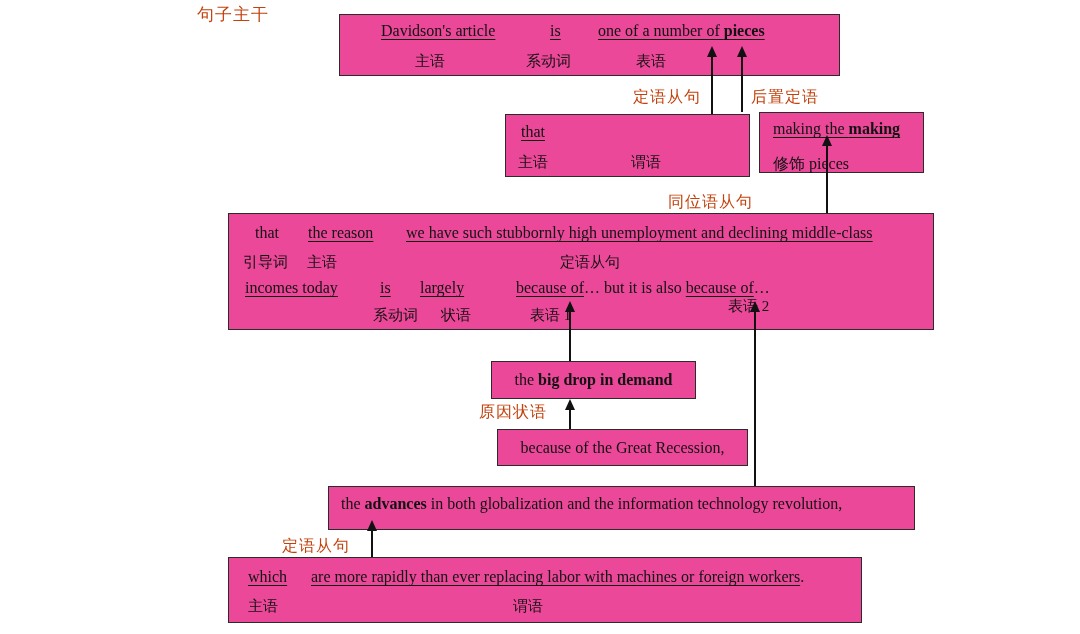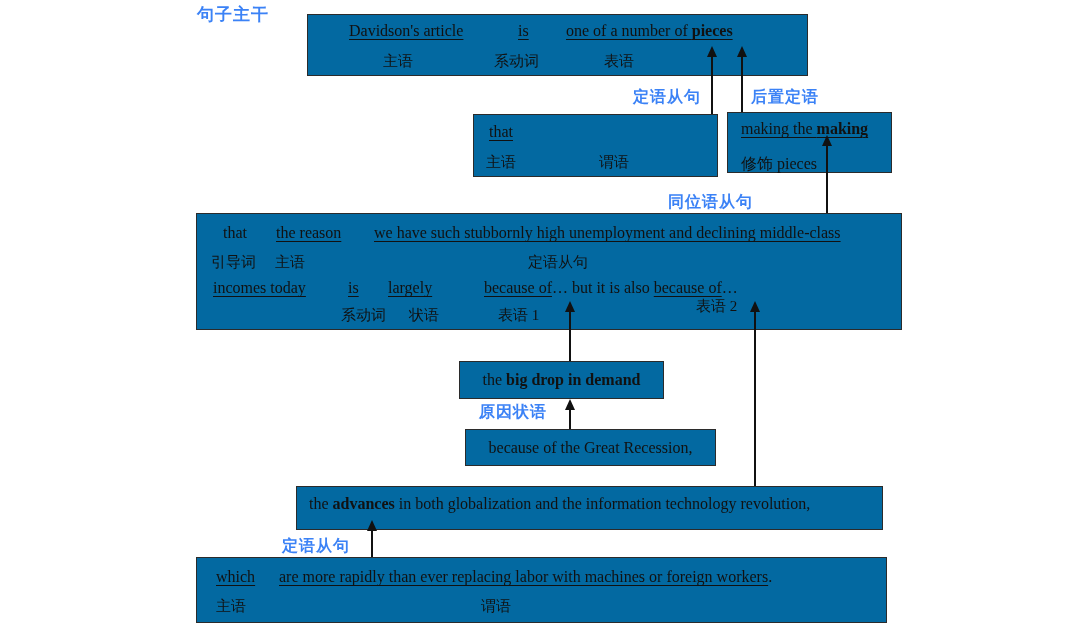--- a/index.html
+++ b/index.html
@@ -1,25 +1,25 @@
 <!DOCTYPE html>
 <html><head>
 <meta charset="utf-8">
 <style>
   html,body{margin:0;padding:0;background:#ffffff;}
   #canvas{
     position:relative;width:1080px;height:634px;background:#ffffff;overflow:hidden;
     font-family:"Liberation Serif","DejaVu Serif",serif;color:#111;
   }
-  .box{position:absolute;border:1.5px solid #2b2b2b;background:#0369a1;box-sizing:border-box;}
+  .box{position:absolute;border:1.5px solid #2b2b2b;background:#ec4899;box-sizing:border-box;margin-left:32px;}
   .t{position:absolute;white-space:nowrap;font-size:16px;line-height:20px;color:#111;}
   .cn{font-size:15px;}
   .u{text-decoration:underline;text-underline-offset:3px;text-decoration-thickness:1px;}
   .b{font-weight:bold;}
-  .flabel{position:absolute;white-space:nowrap;font-size:16px;line-height:18px;color:#3b82f6;letter-spacing:1px;font-weight:bold;}
+  .flabel{position:absolute;white-space:nowrap;font-size:16px;line-height:18px;color:#c2410c;letter-spacing:1px;}
   .arrow{position:absolute;width:12px;z-index:6;}
   .arrow .head{position:absolute;top:0;left:50%;transform:translateX(-50%);width:0;height:0;
     border-left:5px solid transparent;border-right:5px solid transparent;border-bottom:11px solid #111;}
   .arrow .shaft{position:absolute;top:8px;bottom:0;left:50%;transform:translateX(-50%);width:2px;background:#111;}
   .centered{display:flex;align-items:center;justify-content:center;}
 </style>
 </head>
 <body>
 
 <div id="canvas">
@@ -78,21 +78,21 @@
   <div class="box centered" style="left:465px;top:429px;width:251px;height:37px;">
     <span class="t" style="position:static;">because of the Great Recession,</span>
   </div>
 
   <div class="box" style="left:296px;top:486px;width:587px;height:44px;">
     <span class="t" style="left:12px;top:7px;"><span>the </span><span class="b">advances</span><span> in both globalization and the information technology revolution,</span></span>
   </div>
 
   <div class="flabel" style="left:282px;top:537px;">定语从句</div>
 
-  <div class="box" style="left:196px;top:557px;width:691px;height:66px;">
+  <div class="box" style="left:196px;top:557px;width:634px;height:66px;">
     <span class="t u" style="left:19px;top:9px;">which</span>
     <span class="t" style="left:82px;top:9px;"><span class="u">are more rapidly than ever replacing labor with machines or foreign workers</span><span>.</span></span>
     <span class="t cn" style="left:19px;top:38px;">主语</span>
     <span class="t cn" style="left:284px;top:38px;">谓语</span>
   </div>
 
   <div class="arrow" style="left:706px;top:46px;height:68px;">
       <div class="head"></div>
       <div class="shaft"></div>
     </div>

